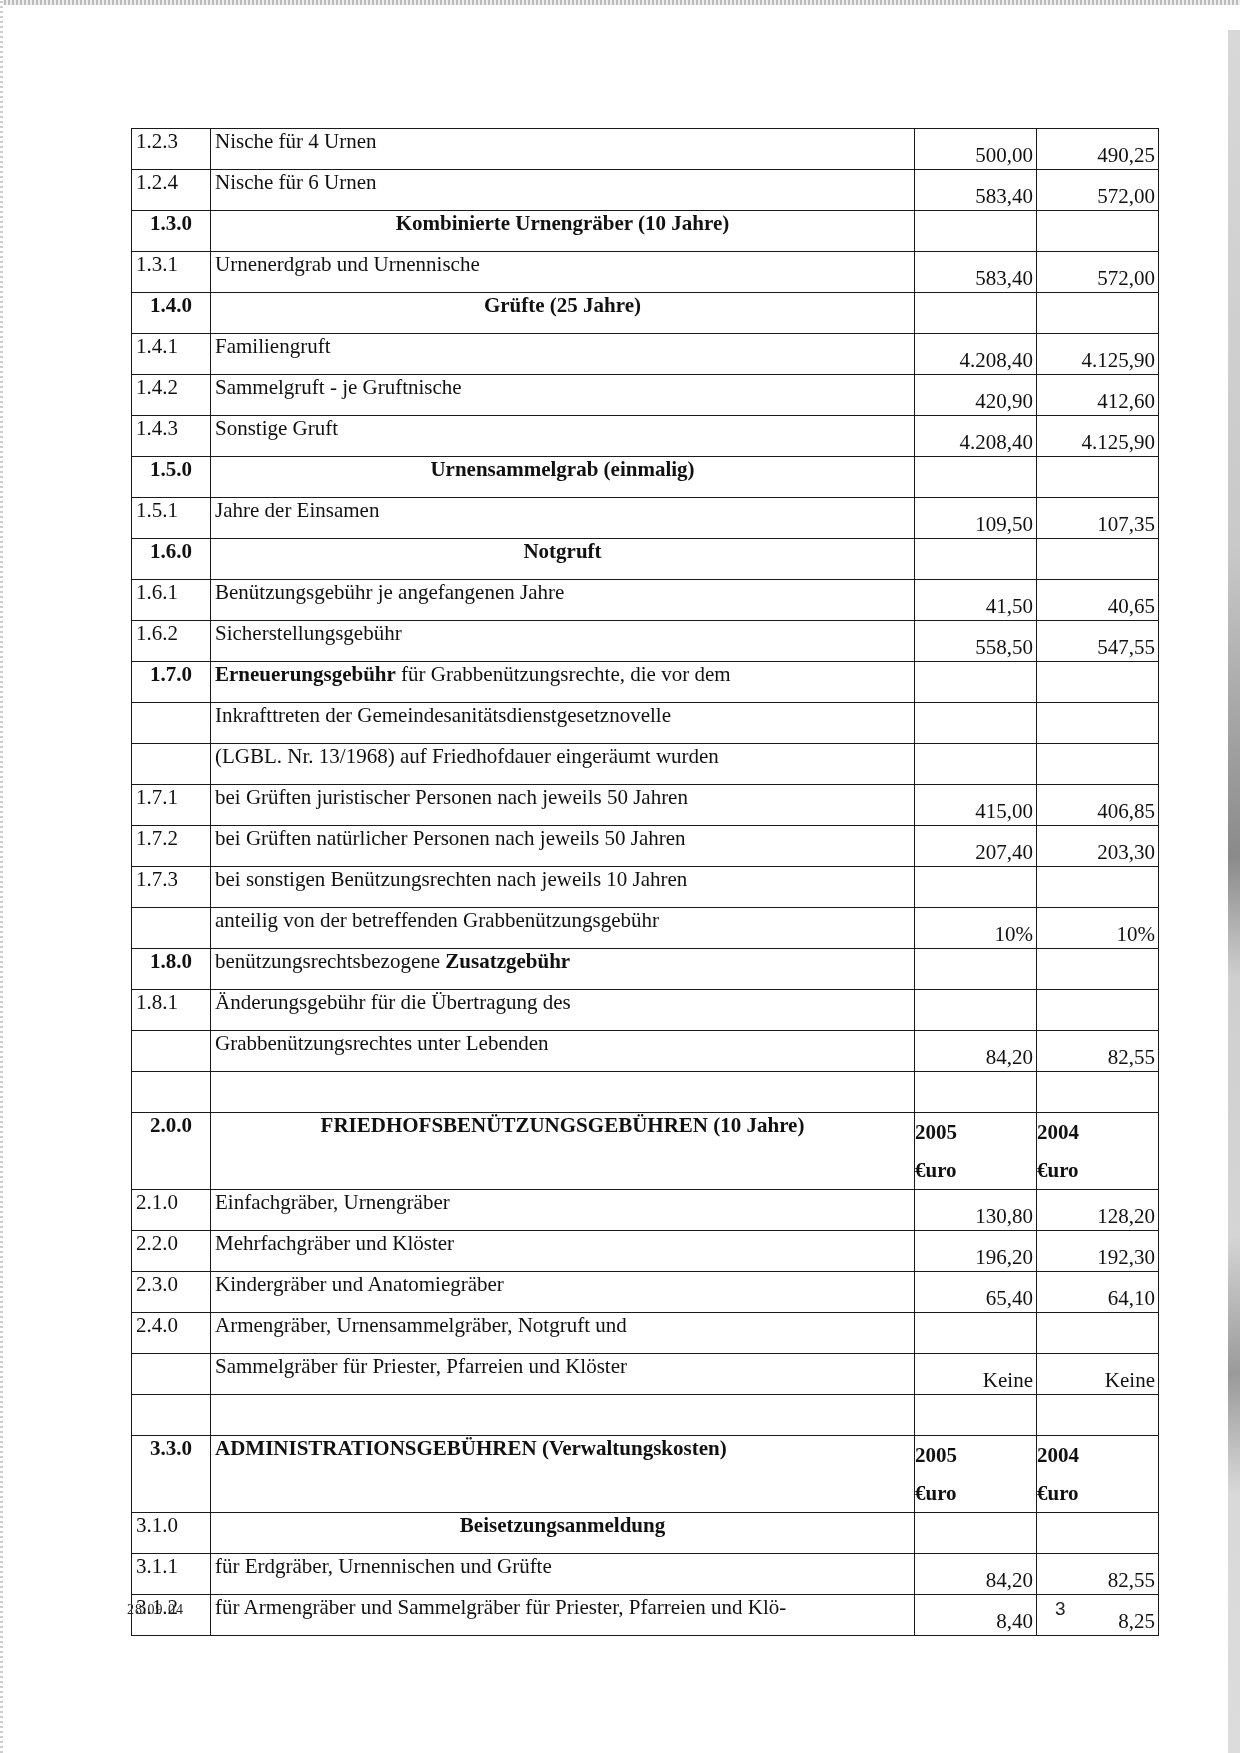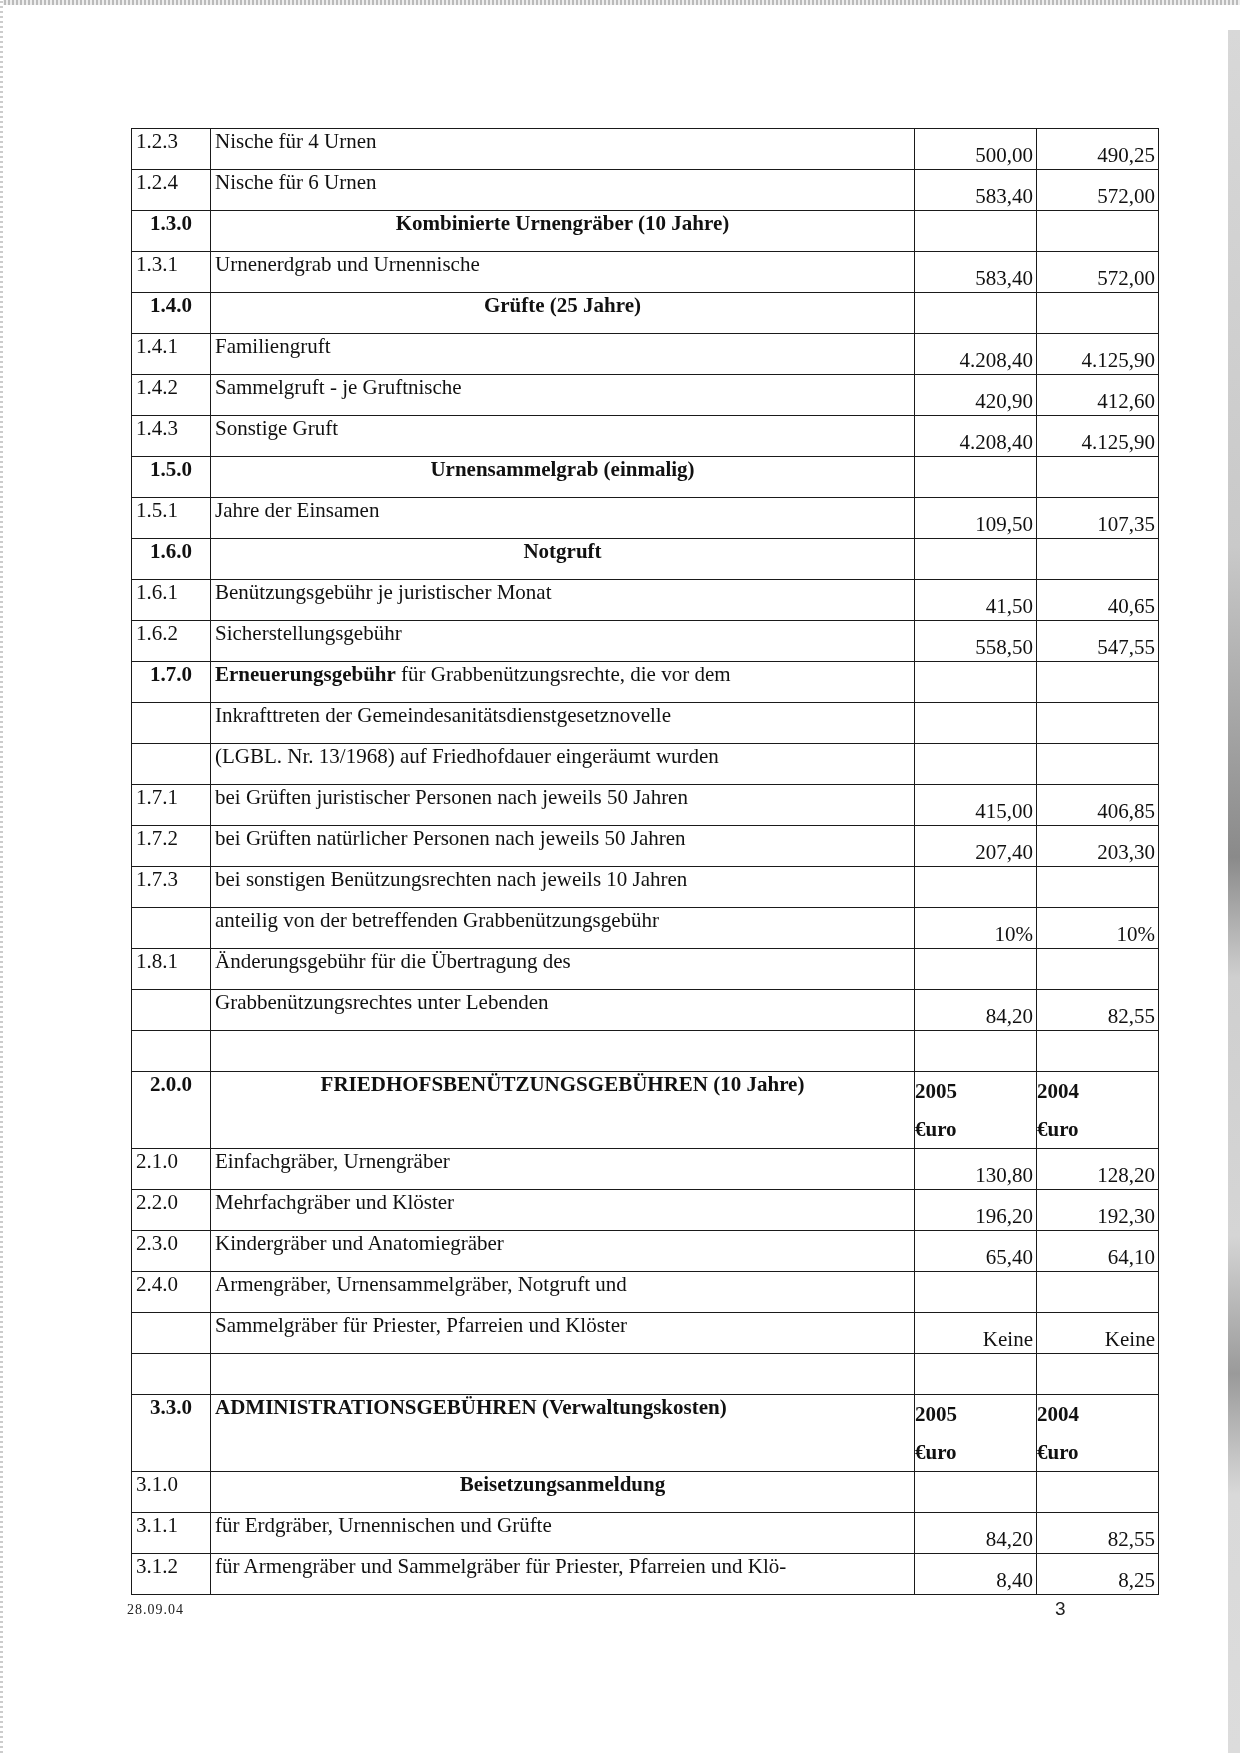--- a/index.html
+++ b/index.html
@@ -104,21 +104,21 @@
       <td class="num">107,35</td>
     </tr>
     <tr>
       <td class="code b">1.6.0</td>
       <td class="desc b">Notgruft</td>
       <td class="num"></td>
       <td class="num"></td>
     </tr>
     <tr>
       <td class="code">1.6.1</td>
-      <td class="desc">Benützungsgebühr je juristischer Monat</td>
+      <td class="desc">Benützungsgebühr je angefangenen Jahre</td>
       <td class="num">41,50</td>
       <td class="num">40,65</td>
     </tr>
     <tr>
       <td class="code">1.6.2</td>
       <td class="desc">Sicherstellungsgebühr</td>
       <td class="num">558,50</td>
       <td class="num">547,55</td>
     </tr>
     <tr>
@@ -157,20 +157,26 @@
       <td class="num"></td>
       <td class="num"></td>
     </tr>
     <tr>
       <td class="code"></td>
       <td class="desc">anteilig von der betreffenden Grabbenützungsgebühr</td>
       <td class="num">10%</td>
       <td class="num">10%</td>
     </tr>
     <tr>
+      <td class="code b">1.8.0</td>
+      <td class="desc"><span>benützungsrechtsbezogene </span><span class="b">Zusatzgebühr</span></td>
+      <td class="num"></td>
+      <td class="num"></td>
+    </tr>
+    <tr>
       <td class="code">1.8.1</td>
       <td class="desc">Änderungsgebühr für die Übertragung des</td>
       <td class="num"></td>
       <td class="num"></td>
     </tr>
     <tr>
       <td class="code"></td>
       <td class="desc">Grabbenützungsrechtes unter Lebenden</td>
       <td class="num">84,20</td>
       <td class="num">82,55</td>

